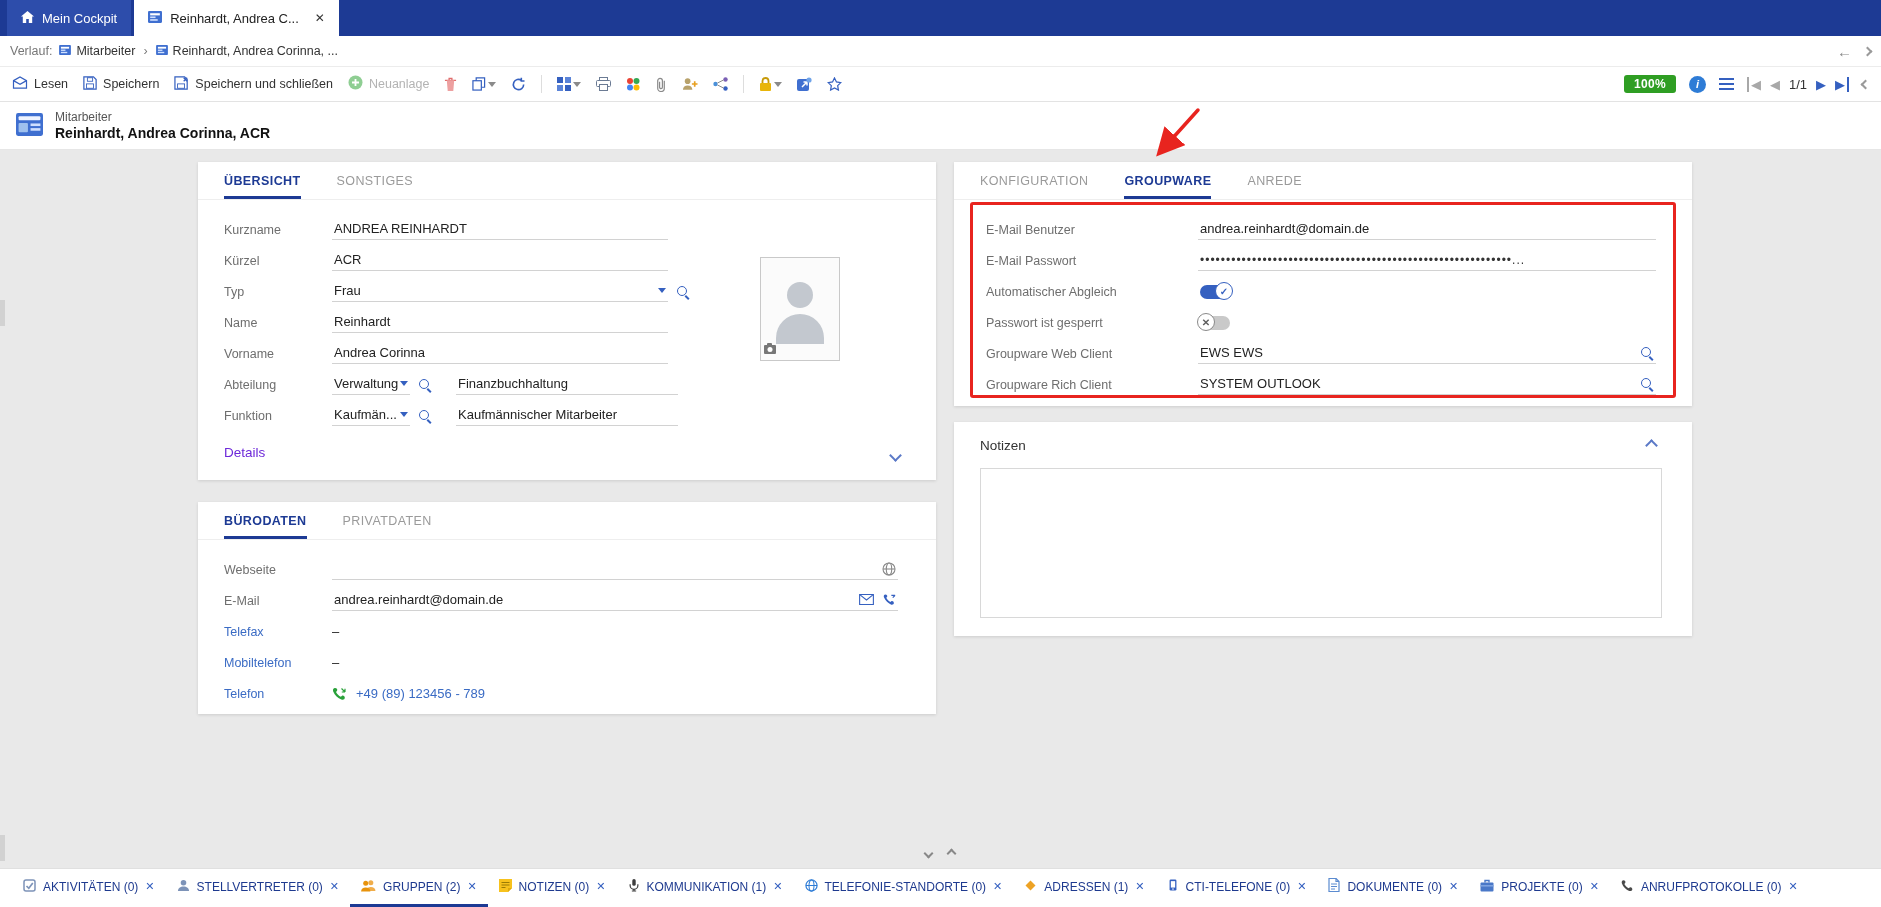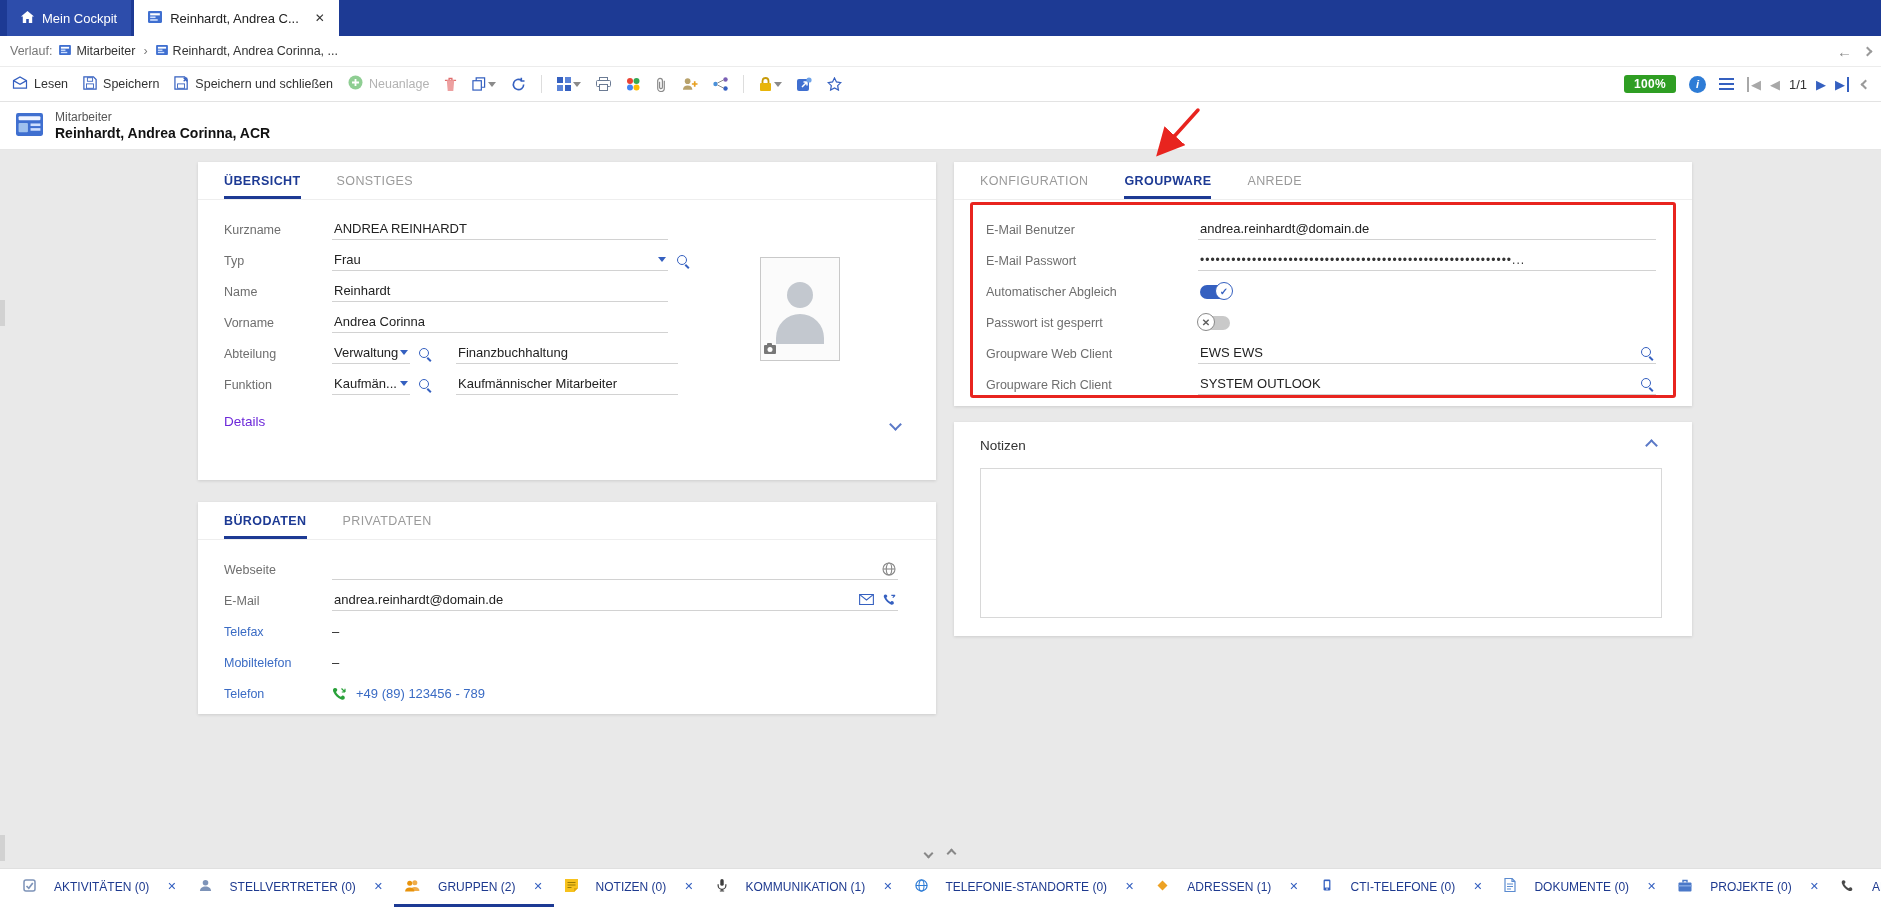--- a/index.html
+++ b/index.html
@@ -109,21 +109,21 @@
 
   
   .notes-header{display:flex;justify-content:space-between;align-items:center;padding:16px 36px 0 26px;font-size:13.5px;color:#333}
   .notes-box{position:absolute;left:26px;right:30px;top:46px;bottom:18px;border:1px solid #d8d8d8;cursor:text}
 
   
   .panel-chevrons{position:absolute;left:925px;top:700px;display:flex;gap:16px;align-items:center}
 
   
   .bottom-bar{position:absolute;left:0;bottom:0;width:100%;height:39px;background:#fff;border-top:1px solid #e0e0e0;display:flex;align-items:stretch;padding:0 12px}
-  .btab{display:flex;align-items:center;gap:18px;padding:0 11px;border-bottom:3px solid transparent;cursor:pointer;white-space:nowrap}
+  .btab{display:flex;align-items:center;gap:7px;padding:0 11px;border-bottom:3px solid transparent;cursor:pointer;white-space:nowrap}
   .btab.active{border-bottom-color:#1d3a94}
   .blabel{font-size:12px;color:#1e3a8f}
   .btab.active .blabel{font-weight:normal}
   .bclose{color:#3560c0;font-size:11px;cursor:pointer}
 
   .left-handle{position:absolute;left:0;width:5px;height:26px;background:#d2d2d2;cursor:pointer}
 
   .annotation{position:absolute;left:1120px;top:104px;z-index:20;pointer-events:none}
 </style>
 </head>
@@ -348,20 +348,24 @@
 
   <div class="card" id="card-overview">
     <div class="ctabs">
       <span class="ctab active">ÜBERSICHT</span>
       <span class="ctab">SONSTIGES</span>
     </div>
     <div class="form">
       <div class="row">
         <span class="flabel">Kurzname</span>
         <span class="finput w-main">ANDREA REINHARDT</span>
+      </div>
+      <div class="row">
+        <span class="flabel">Kürzel</span>
+        <span class="finput w-main">ACR</span>
       </div>
       <div class="row">
         <span class="flabel">Typ</span>
         <span class="finput w-main between">
           <span>Frau</span>
           <span class="caret"></span>
         </span>
         <span class="mag"></span>
       </div>
       <div class="row">

